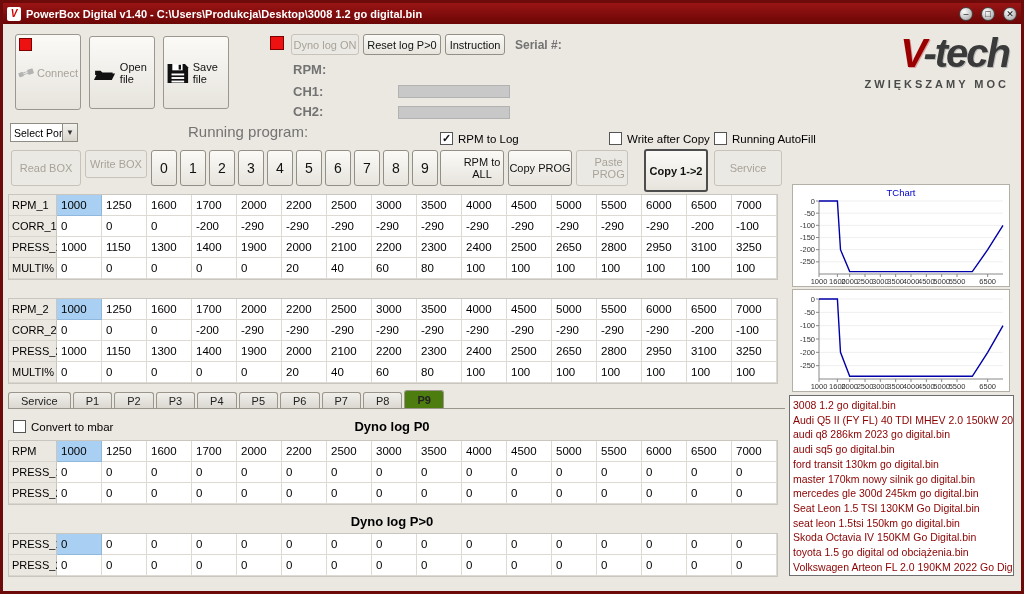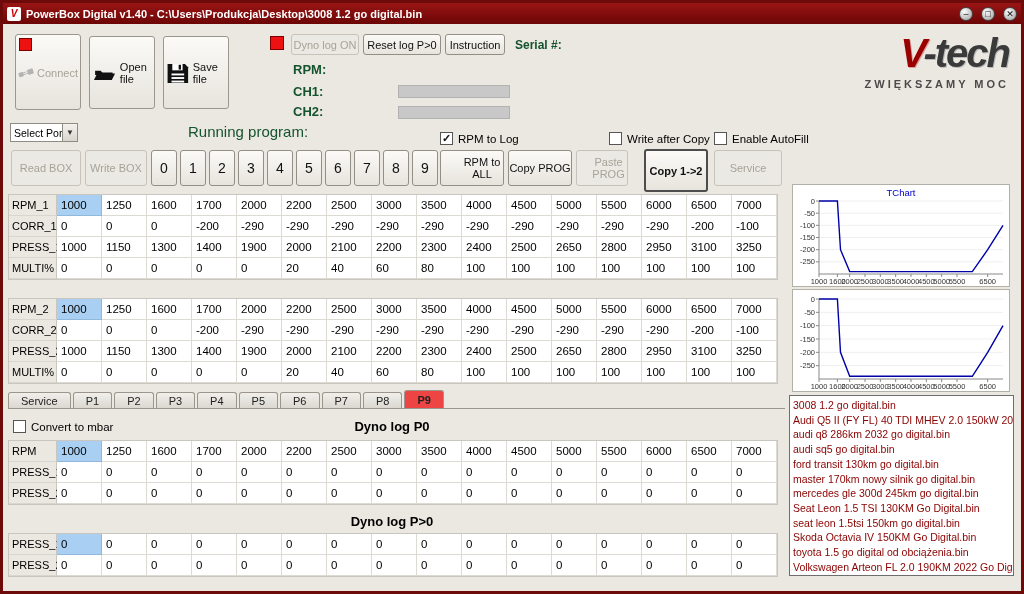--- a/index.html
+++ b/index.html
@@ -36,21 +36,21 @@
   .btn.emph { border:2px solid #4d4d4d; }
   .bigbtn {
     position:absolute; width:66px; display:flex; flex-direction:row; align-items:center;
     justify-content:flex-end; gap:3px; background:linear-gradient(#fbfaf7,#e7e4dd);
     border:1px solid #9b978e; border-radius:3px; padding:6px 2px 5px; cursor:pointer;
   }
   .bigbtn .lbl { font-size:11px; color:#111; }
   .bigbtn.disabled .lbl { color:#a7a39a; }
   .red-ind { position:absolute; width:13px; height:13px; background:#ee1111; border:1px solid #7d0000; }
   .fld { position:absolute; background:#c8c8c8; border:1px solid #b2b2b2; }
-  .lab { position:absolute; font-size:13px; color:#14532d; }
+  .lab { position:absolute; font-size:13px; color:#737373; }
   .lab.b { font-weight:bold; font-size:12px; }
   
   .combo {
     position:absolute; left:7px; top:120px; width:68px; height:19px; background:#fff;
     border:1px solid #8f8c83; display:flex; align-items:center; cursor:pointer;
   }
   .combo .txt { flex:1; font-size:10.5px; padding-left:3px; white-space:nowrap; overflow:hidden; }
   .combo .arr {
     width:15px; height:100%; background:linear-gradient(#f4f2ee,#d8d5cd);
     border-left:1px solid #8f8c83; font-size:8px; display:flex; align-items:center; justify-content:center; color:#333;
@@ -75,21 +75,21 @@
     border-right:1px solid #dddad3; border-bottom:1px solid #dddad3; background:#fff; cursor:text; color:#000;
   }
   .grid-cell.sel { background:#a9d0f2; border-color:#8fb8dc; }
   
   .tabstrip { position:absolute; left:5px; top:388px; width:777px; height:18px; display:flex; align-items:flex-end; border-bottom:1px solid #9a968c; }
   .tab {
     height:16px; padding:1px 12px 0; font-size:11px; color:#222;
     background:linear-gradient(#f1efeb,#dbd8d1); border:1px solid #9a968c; border-bottom:none;
     border-radius:3px 3px 0 0; margin-right:2px; display:flex; align-items:center; cursor:pointer;
   }
-  .tab.active { height:18px; background:#ef4444; font-weight:bold; }
+  .tab.active { height:18px; background:#4d7c0f; font-weight:bold; }
   .sec-title { position:absolute; font-size:13px; font-weight:bold; color:#000; }
   
   .chart-box { position:absolute; width:218px; height:103px; background:#fff; border:1px solid #b3b0a8; }
   .file-list {
     position:absolute; left:786px; top:392px; width:225px; height:181px;
     background:#fff; border:1px solid #6e6e6e; overflow:hidden; padding:2px 0 0 3px; list-style:none;
   }
   .file-list li { font-size:10.5px; line-height:14.7px; color:#8b0000; white-space:nowrap; cursor:pointer; }
   
   .brand { position:absolute; right:12px; top:28px; text-align:right; }
@@ -169,25 +169,25 @@
   <div class="checkbox checked" style="left:437px;top:129px;">
     <span class="box"></span>
     <span>RPM to Log</span>
   </div>
   <div class="checkbox" style="left:606px;top:129px;">
     <span class="box"></span>
     <span>Write after Copy</span>
   </div>
   <div class="checkbox" style="left:711px;top:129px;">
     <span class="box"></span>
-    <span>Enable AutoFill</span>
+    <span>Running AutoFill</span>
   </div>
 
   <button class="btn disabled" style="left:8px;top:147px;width:70px;height:36px;">Read BOX</button>
-  <button class="btn disabled" style="left:82px;top:147px;width:62px;height:36px;">Write BOX</button>
+  <button class="btn disabled" style="left:82px;top:147px;width:62px;height:28px;">Write BOX</button>
   <div style="position:absolute;left:148px;top:147px;display:flex;gap:3px;">
       <button class="btn" style="position: static; width: 26px; height: 36px; font-size: 14px;">0</button>
       <button class="btn" style="position: static; width: 26px; height: 36px; font-size: 14px;">1</button>
       <button class="btn" style="position: static; width: 26px; height: 36px; font-size: 14px;">2</button>
       <button class="btn" style="position: static; width: 26px; height: 36px; font-size: 14px;">3</button>
       <button class="btn" style="position: static; width: 26px; height: 36px; font-size: 14px;">4</button>
       <button class="btn" style="position: static; width: 26px; height: 36px; font-size: 14px;">5</button>
       <button class="btn" style="position: static; width: 26px; height: 36px; font-size: 14px;">6</button>
       <button class="btn" style="position: static; width: 26px; height: 36px; font-size: 14px;">7</button>
       <button class="btn" style="position: static; width: 26px; height: 36px; font-size: 14px;">8</button>
@@ -572,21 +572,21 @@
         <text x="164" y="99" text-anchor="middle" font-size="7.5" fill="#333" font-family="Liberation Sans, sans-serif">5500</text>
         <line x1="194.66666666666666" y1="89" x2="194.66666666666666" y2="92" stroke="#888"></line>
         <text x="194.66666666666666" y="99" text-anchor="middle" font-size="7.5" fill="#333" font-family="Liberation Sans, sans-serif">6500</text>
         <polyline points="26.0,9.0 33.7,9.0 44.4,9.0 47.5,62.3 56.7,86.3 62.8,86.3 72.0,86.3 87.3,86.3 102.7,86.3 118.0,86.3 133.3,86.3 148.7,86.3 164.0,86.3 179.3,86.3 194.7,62.3 210.0,35.7" fill="none" stroke="#0000a8" stroke-width="1.4"></polyline>
       </svg>
   </div>
 
   <ul class="file-list">
       <li>3008 1.2 go digital.bin</li>
       <li>Audi Q5 II (FY FL) 40 TDI MHEV 2.0 150kW 204KM (</li>
-      <li>audi q8 286km 2032 go digital.bin</li>
+      <li>audi q8 286km 2023 go digital.bin</li>
       <li>audi sq5 go digital.bin</li>
       <li>ford transit 130km go digital.bin</li>
       <li>master 170km nowy silnik go digital.bin</li>
       <li>mercedes gle 300d 245km go digital.bin</li>
       <li>Seat Leon 1.5 TSI 130KM Go Digital.bin</li>
       <li>seat leon 1.5tsi 150km go digital.bin</li>
       <li>Skoda Octavia IV 150KM Go Digital.bin</li>
       <li>toyota 1.5 go digital od obciążenia.bin</li>
       <li>Volkswagen Arteon FL 2.0 190KM 2022 Go Digital Au</li>
     </ul>

